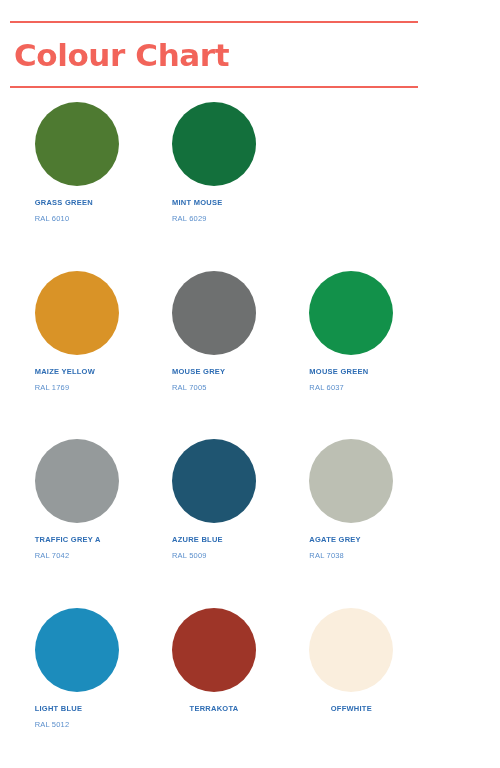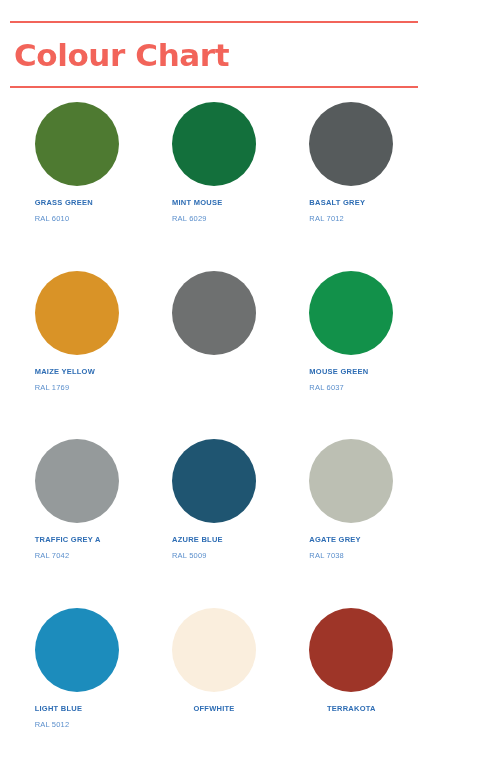--- a/index.html
+++ b/index.html
@@ -127,47 +127,42 @@
       </div>
       <div class="cell">
         <div class="swatch-box">
           <span class="swatch" style="background: rgb(19, 112, 60);"></span>
         </div>
         <div class="labels">
           <div class="name">MINT MOUSE</div>
           <div class="ral">RAL 6029</div>
         </div>
       </div>
-      <div class="cell">
-        <div class="swatch-box">
-          <span class="swatch" style="background: rgb(86, 91, 92);"></span>
-        </div>
-        <div class="labels">
-          <div class="name">BASALT GREY</div>
-          <div class="ral">RAL 7012</div>
-        </div>
-      </div>
     </div>
 
     <div class="row-spacer"></div>
 
     <div class="row">
       <div class="cell">
         <div class="swatch-box">
           <span class="swatch" style="background: rgb(217, 147, 39);"></span>
         </div>
         <div class="labels">
           <div class="name">MAIZE YELLOW</div>
           <div class="ral">RAL 1769</div>
         </div>
       </div>
       <div class="cell">
         <div class="swatch-box">
           <span class="swatch" style="background: rgb(110, 112, 112);"></span>
         </div>
+        <div class="labels">
+          <div class="name">MOUSE GREY</div>
+          <div class="ral">RAL 7005</div>
+        </div>
       </div>
       <div class="cell">
         <div class="swatch-box">
           <span class="swatch" style="background: rgb(18, 145, 74);"></span>
         </div>
         <div class="labels">
           <div class="name">MOUSE GREEN</div>
           <div class="ral">RAL 6037</div>
         </div>
       </div>
@@ -212,36 +207,36 @@
         <div class="swatch-box">
           <span class="swatch" style="background: rgb(28, 140, 188);"></span>
         </div>
         <div class="labels">
           <div class="name">LIGHT BLUE</div>
           <div class="ral">RAL 5012</div>
         </div>
       </div>
       <div class="cell">
         <div class="swatch-box">
+          <span class="swatch" style="background: rgb(158, 53, 40);"></span>
+        </div>
+        <div class="labels centered">
+          <div class="name">TERRAKOTA</div>
+
+        </div>
+      </div>
+      <div class="cell">
+        <div class="swatch-box">
           <span class="swatch" style="background: rgb(250, 238, 221);"></span>
         </div>
         <div class="labels centered">
           <div class="name">OFFWHITE</div>
 
         </div>
       </div>
-      <div class="cell">
-        <div class="swatch-box">
-          <span class="swatch" style="background: rgb(158, 53, 40);"></span>
-        </div>
-        <div class="labels centered">
-          <div class="name">TERRAKOTA</div>
-
-        </div>
-      </div>
     </div>
 
     <div class="row-spacer"></div>
 
     <div class="row">
       <div class="cell"></div>
       <div class="cell">
         <div class="swatch-box">
           <span class="swatch" style="background: rgb(201, 139, 40);"></span>
         </div>

